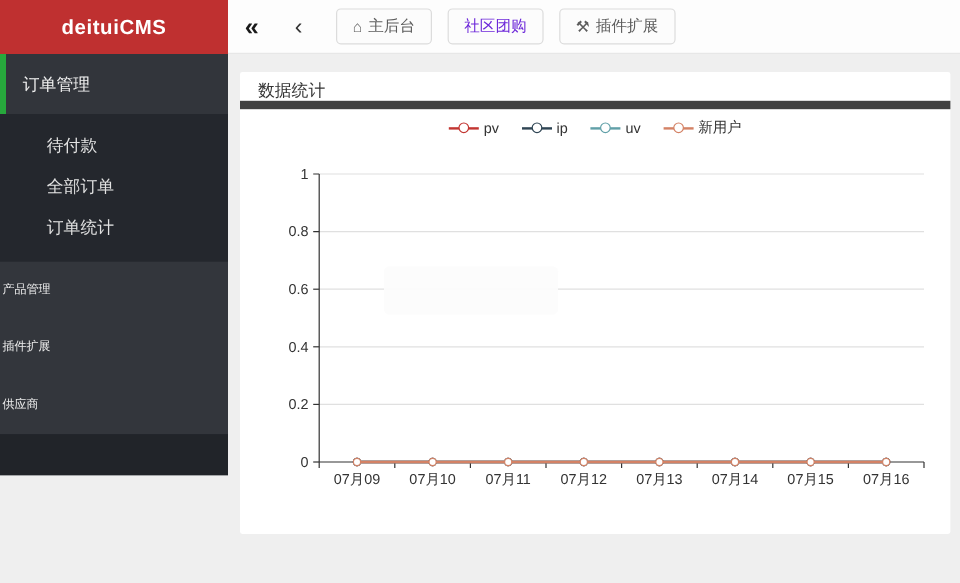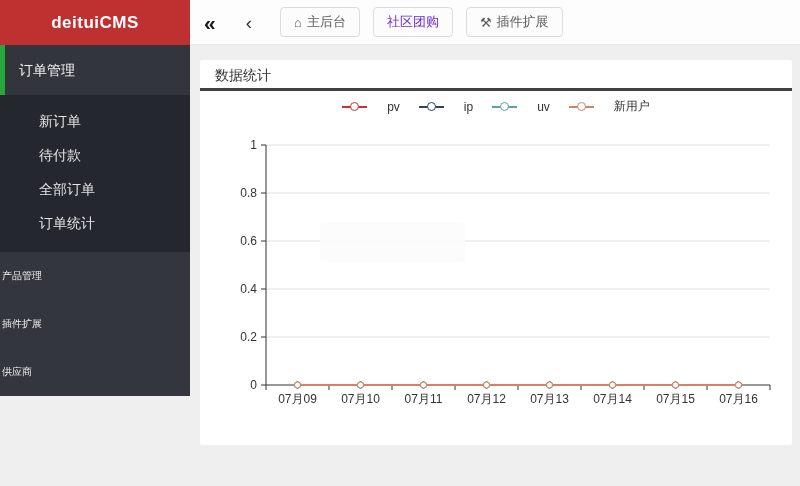--- a/index.html
+++ b/index.html
@@ -35,46 +35,45 @@
     font-size:13px; color:#5c5c5c; cursor:pointer; white-space:nowrap; }
   .tab .t-icon { margin-right:5px; font-size:13px; line-height:1; }
   .tab.active { color:#6d28d9; }
 
   
   .content { position:absolute; left:190px; top:45px; width:610px; height:441px;
     background:#efefef; }
   .card { position:absolute; left:10px; top:15px; width:592px; height:385px;
     background:#fff; border-radius:2px; }
   .card-title { height:31px; line-height:30px; padding:0 15px; font-size:14px;
-    color:#333; border-bottom:3px solid #404040; }
+    color:#333; border-bottom:7px solid #404040; }
   .chart-wrap { position:relative; width:592px; height:353px; }
 
   
   .legend { position:absolute; top:7px; left:0; width:100%; display:flex;
     justify-content:center; gap:19px; align-items:center; }
-  .lg-item { display:flex; align-items:center; gap:20px; cursor:pointer; }
+  .lg-item { display:flex; align-items:center; gap:4px; cursor:pointer; }
   .lg-marker { position:relative; width:25px; height:9px; }
   .lg-marker .lg-line { position:absolute; left:0; top:4px; width:25px; height:1.5px; }
   .lg-marker .lg-circle { position:absolute; left:8px; top:0; width:9px; height:9px;
     border-radius:50%; background:#fff; border:1.5px solid; }
   .lg-label { font-size:12px; color:#333; }
 
   .chart-svg { position:absolute; left:0; top:0; }
 </style>
 </head>
 <body>
 
 <div class="sidebar">
   <div class="side-logo">deituiCMS</div>
   <div class="side-parent">
     <span class="active-bar"></span>
     <span>订单管理</span>
   </div>
   <div class="side-sub" id="side-sub">
-      <div class="sub-item">新订单</div>
       <div class="sub-item">待付款</div>
       <div class="sub-item">全部订单</div>
       <div class="sub-item">订单统计</div>
     </div>
   <div class="side-group" id="side-group">
       <div class="grp-item">产品管理</div>
       <div class="grp-item">插件扩展</div>
       <div class="grp-item">供应商</div>
     </div>
   <div class="side-fill"></div>

